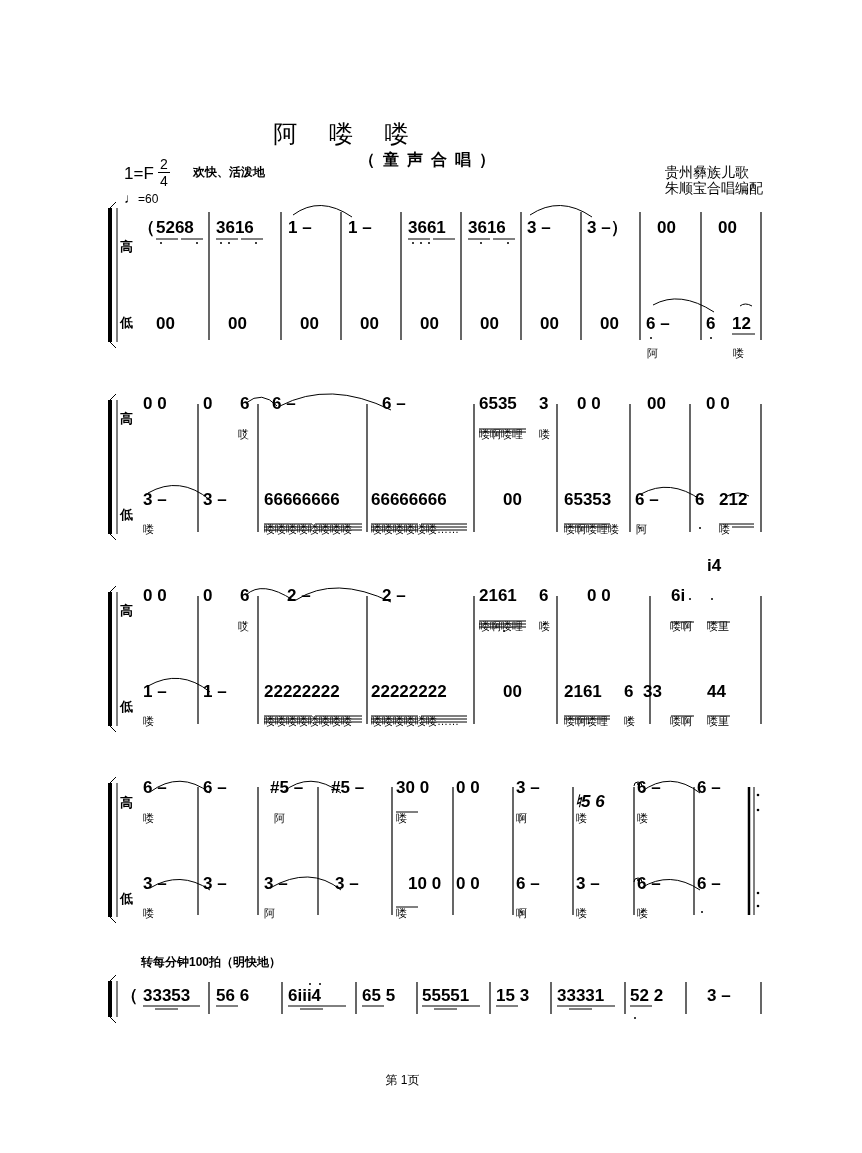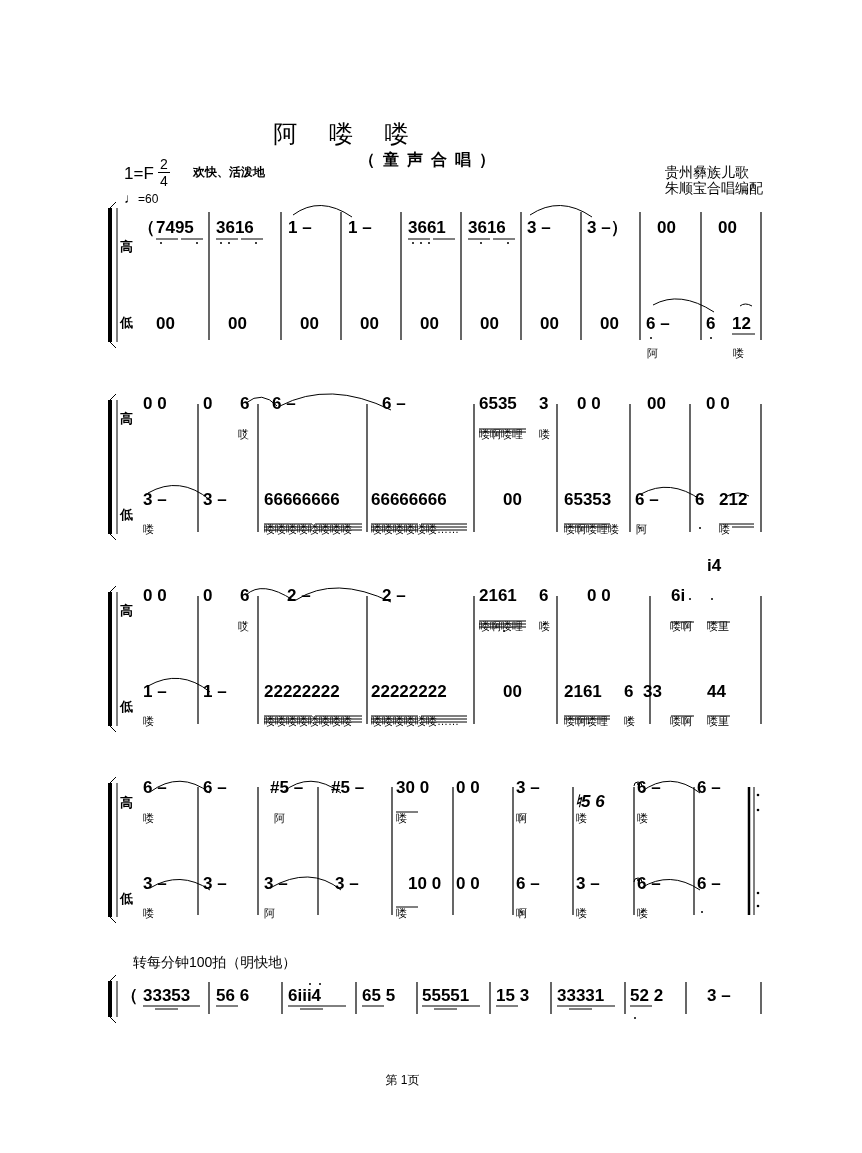--- a/index.html
+++ b/index.html
@@ -9,21 +9,21 @@
   .subtitle { left:0; width:862px; top:150px; text-align:center; font-size:16px; font-weight:bold; letter-spacing:8px; }
   .key { left:124px; top:164px; font-size:17px; }
   .ts { left:157px; top:156px; font-size:14px; text-align:center; width:14px; line-height:16px; }
   .ts .line { border-top:1px solid #000; width:12px; margin:0 auto; height:0; }
   .tempo-mark { left:193px; top:164px; font-size:12px; font-weight:bold; }
   .bpm { left:124px; top:190px; font-size:12px; }
   .credit { left:665px; font-size:14px;font-family:Liberation Mono, monospace; }
   .voice-label { font-size:13px; font-weight:bold; }
   .note { font-size:17px; font-weight:bold; white-space:nowrap; line-height:20px; }
   .lyric { font-size:11px; white-space:nowrap; }
-  .section-mark { left:133px; top:954px; font-size:14px; font-weight:normal; }
+  .section-mark { left:141px; top:954px; font-size:12px; font-weight:bold; }
   .footer { left:0; width:805px; top:1072px; text-align:center; font-size:12px; }
   svg.staff { position:absolute; left:0; top:0; }
 </style>
 </head>
 <body>
 
 <div class="abs title">阿 喽 喽</div>
 <div class="abs subtitle">（童声合唱）</div>
 <div class="abs key">1=F</div>
 <div class="abs ts">
@@ -243,21 +243,21 @@
 <div class="abs voice-label" style="left:120px;top:314px">低</div>
 <div class="abs voice-label" style="left:120px;top:410px">高</div>
 <div class="abs voice-label" style="left:120px;top:506px">低</div>
 <div class="abs voice-label" style="left:120px;top:602px">高</div>
 <div class="abs voice-label" style="left:120px;top:698px">低</div>
 <div class="abs voice-label" style="left:120px;top:794px">高</div>
 <div class="abs voice-label" style="left:120px;top:890px">低</div>
 
 <div id="systems">
     <div class="abs note" style="left: 138px; top: 218px;">（</div>
-    <div class="abs note" style="left: 156px; top: 218px;">7495</div>
+    <div class="abs note" style="left: 156px; top: 218px;">5268</div>
     <div class="abs note" style="left: 216px; top: 218px;">3616</div>
     <div class="abs note" style="left: 288px; top: 218px;">1  –</div>
     <div class="abs note" style="left: 348px; top: 218px;">1  –</div>
     <div class="abs note" style="left: 408px; top: 218px;">3661</div>
     <div class="abs note" style="left: 468px; top: 218px;">3616</div>
     <div class="abs note" style="left: 527px; top: 218px;">3  –</div>
     <div class="abs note" style="left: 587px; top: 218px;">3  –）</div>
     <div class="abs note" style="left: 657px; top: 218px;">00</div>
     <div class="abs note" style="left: 718px; top: 218px;">00</div>
     <div class="abs note" style="left: 156px; top: 314px;">00</div>

